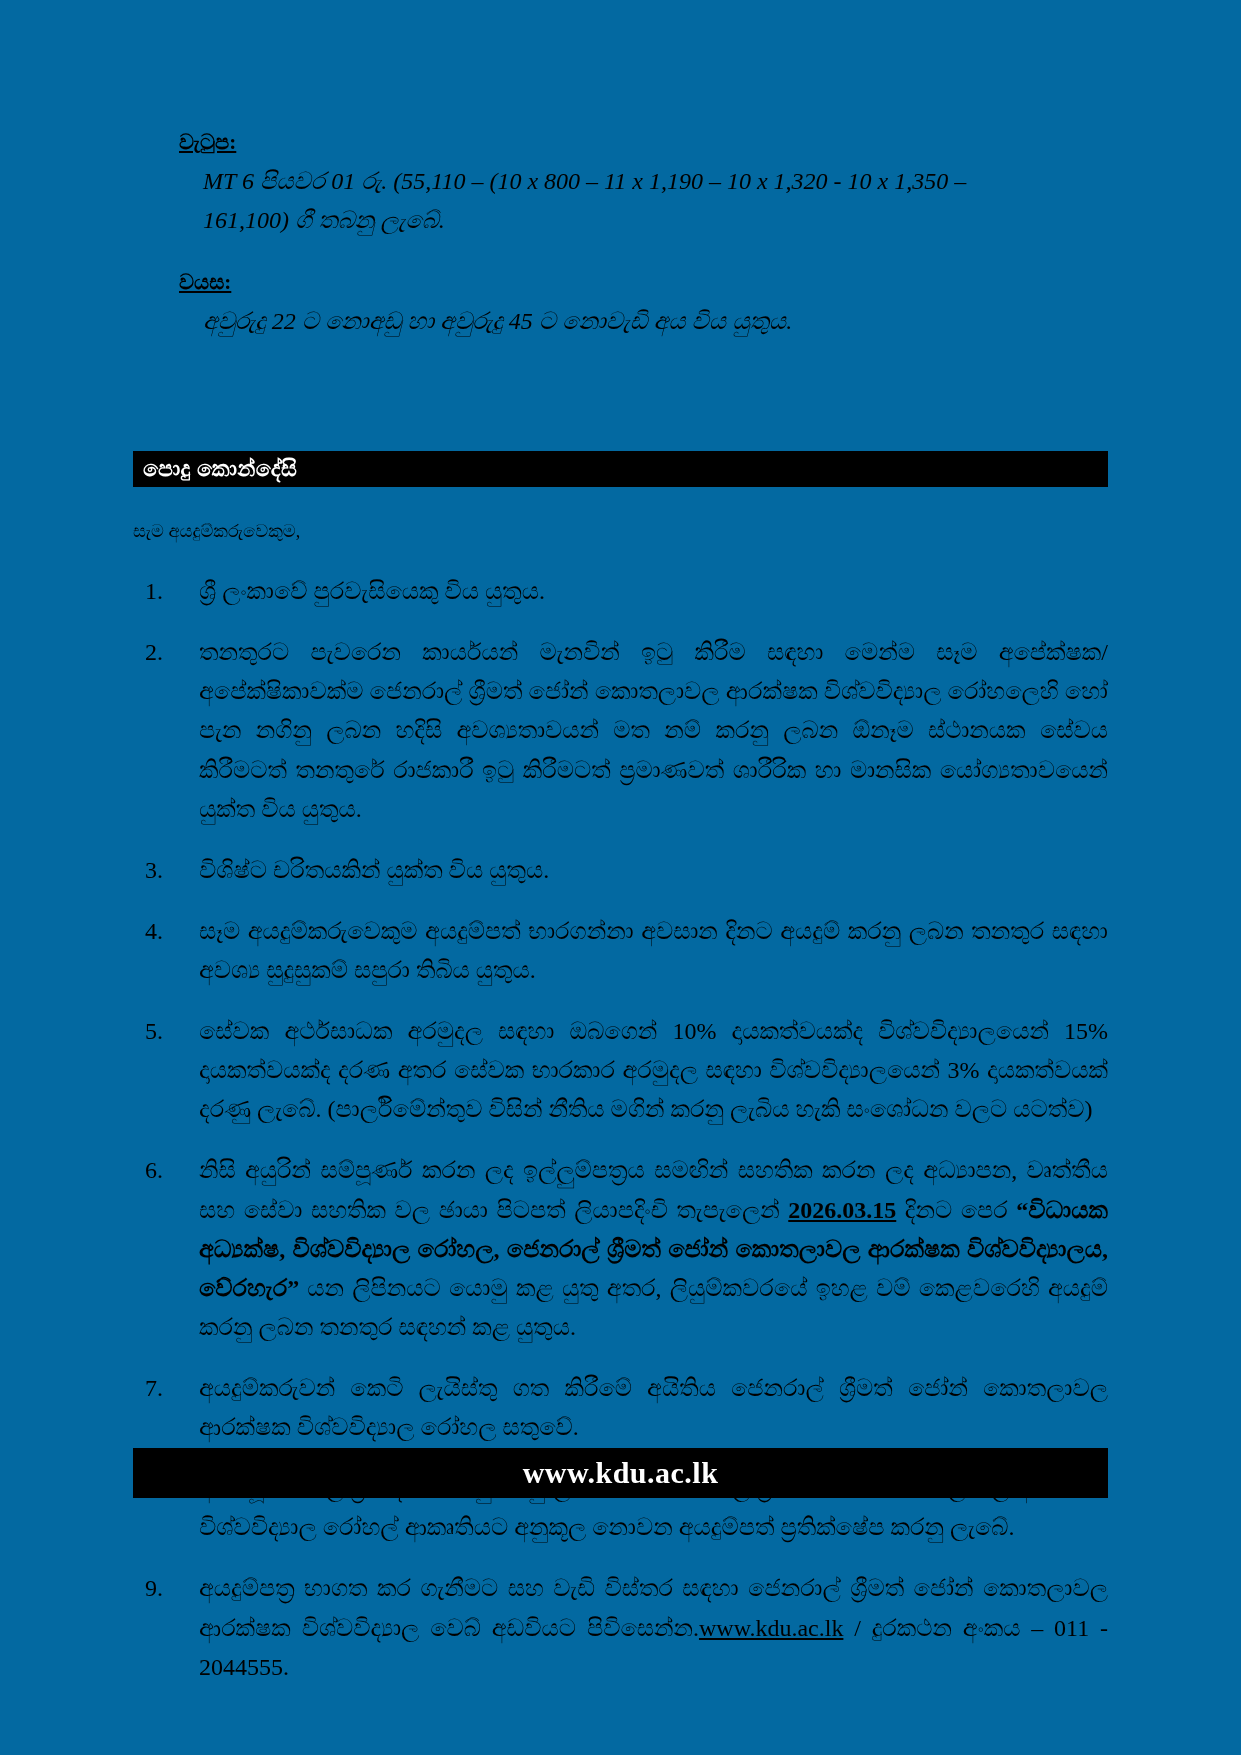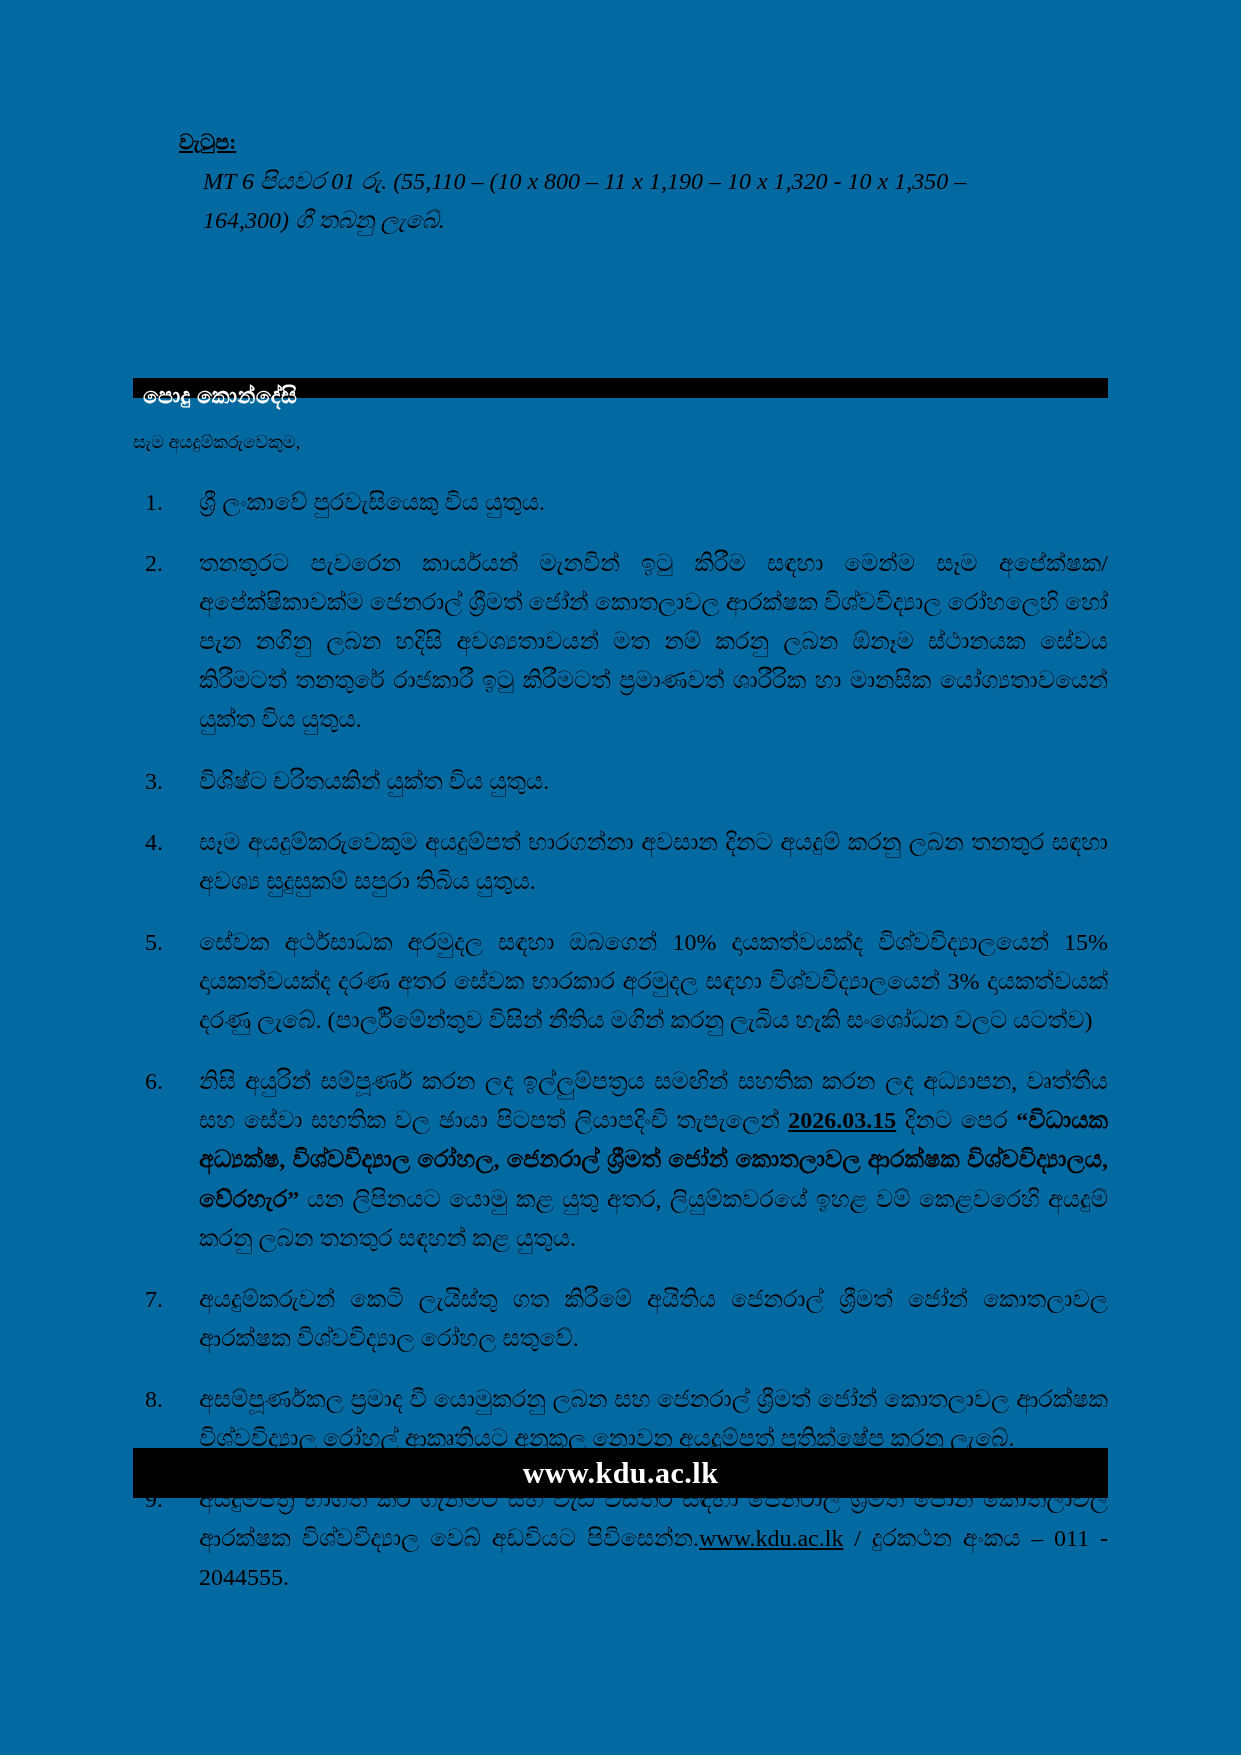--- a/index.html
+++ b/index.html
@@ -69,21 +69,21 @@
   }
   .list-item .body { display: block; }
   .list-item .body.just {
     text-align: justify;
   }
 
   
   .banner {
     background: #000000;
     color: #ffffff;
-    height: 20px;
+    height: 36px;
     line-height: 36px;
     margin: 0 0 30px 0;
     padding: 0 0 0 10px;
     font-size: 22px;
     font-weight: bold;
     letter-spacing: 0.5px;
     width: 965px;
   }
 
   
@@ -128,26 +128,32 @@
 <body>
 
 <div class="page">
 
   <div class="content">
 
     <div>
       <div class="sec-head">වැටුප:</div>
       <div class="salary-lines">
         <div class="l1">MT 6 පියවර 01 රු. (55,110 – (10 x 800 – 11 x 1,190 – 10 x 1,320 - 10 x 1,350 –</div>
-        <div>164,300) ගී තබනු ලැබේ.</div>
+        <div>161,100) ගී තබනු ලැබේ.</div>
       </div>
     </div>
 
     <div class="gap-md"></div>
 
+    <div>
+      <div class="sec-head">වයස:</div>
+      <div class="salary-lines">
+        <div>අවුරුදු 22 ට නොඅඩු හා අවුරුදු 45 ට නොවැඩි අය විය යුතුය.</div>
+      </div>
+    </div>
 
     <div style="height:110px"></div>
 
     <div class="banner">පොදු කොන්දේසි</div>
 
     <div class="salutation">සැම අයදුම්කරුවෙකුම,</div>
 
     <div class="gap-sm"></div>
 
     <ol class="list">

